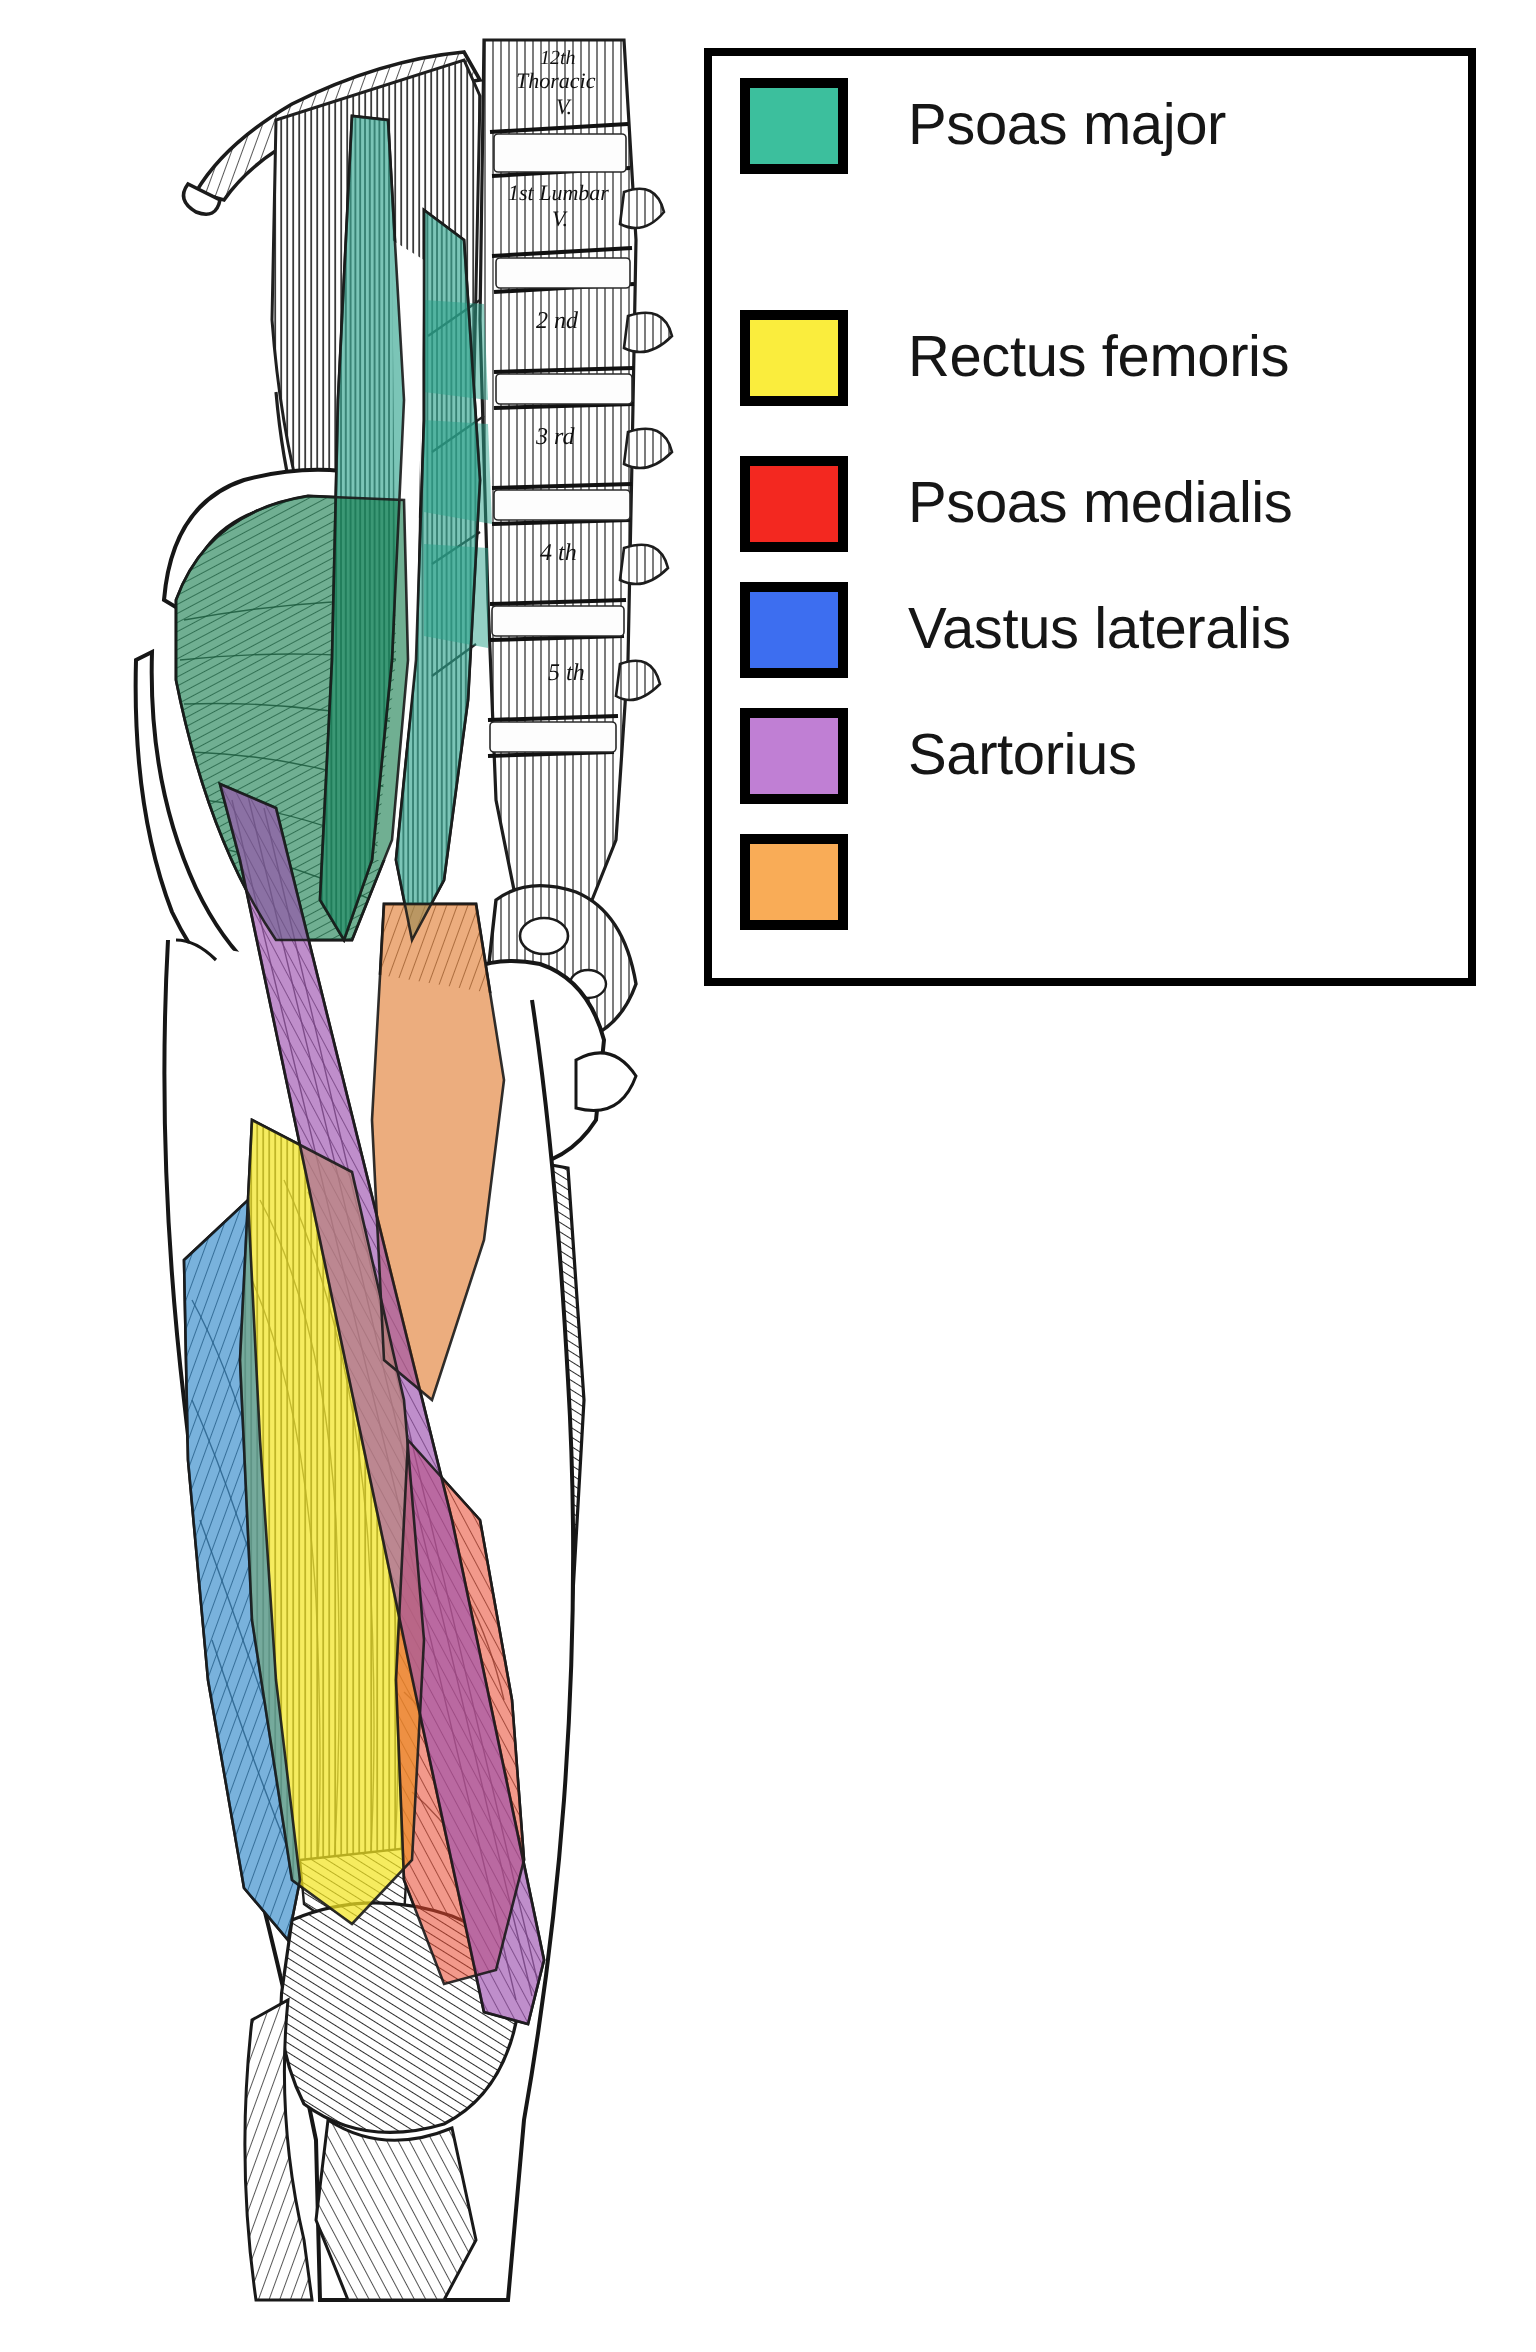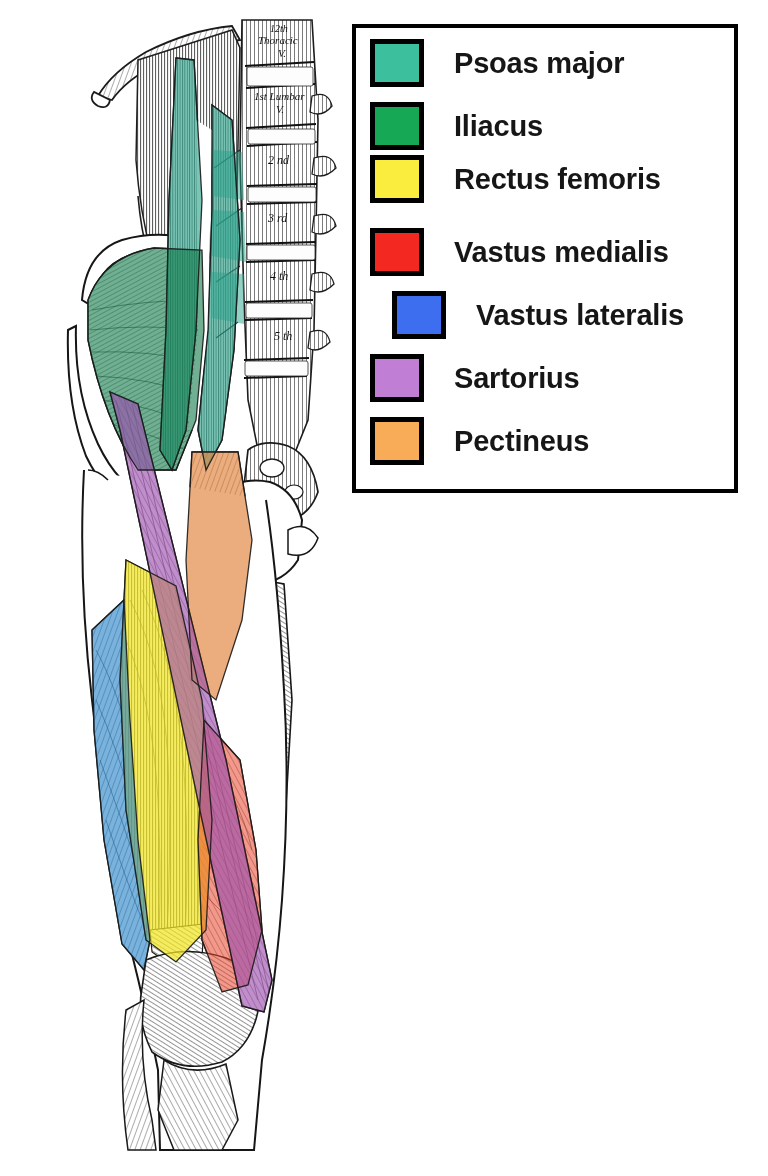--- a/index.html
+++ b/index.html
@@ -58,21 +58,21 @@
     width: 54px;
     height: 48px;
     box-sizing: border-box;
     border: 5px solid #000000;
     margin-left: 14px;
     flex: 0 0 auto;
   }
   .legend-label {
     margin-left: 30px;
     font-size: 29px;
-    font-weight: bold;
+    font-weight: normal;
     color: #161616;
     white-space: nowrap;
     letter-spacing: -0.2px;
     line-height: 1;
   }
 </style>
 </head>
 <body>
 
 <div id="figure-panel">
@@ -331,44 +331,39 @@
 </div>
 
 <div id="legend-box">
   <div class="legend-list">
 
     <div class="legend-row" style="top:8px;">
       <span class="legend-swatch" style="background-color: rgb(60, 191, 157);"></span>
       <span class="legend-label">Psoas major</span>
     </div>
 
-    <div class="legend-row" style="top:71px;">
-      <span class="legend-swatch" style="background-color: rgb(23, 168, 85);"></span>
-      <span class="legend-label">Iliacus</span>
-    </div>
 
     <div class="legend-row" style="top:124px;">
       <span class="legend-swatch" style="background-color: rgb(250, 237, 61);"></span>
       <span class="legend-label">Rectus femoris</span>
     </div>
 
     <div class="legend-row" style="top:197px;">
       <span class="legend-swatch" style="background-color: rgb(243, 40, 32);"></span>
-      <span class="legend-label">Vastus medialis</span>
-    </div>
-
-    <div class="legend-row" style="top:260px;padding-left:22px;">
+      <span class="legend-label">Psoas medialis</span>
+    </div>
+
+    <div class="legend-row" style="top:260px;">
       <span class="legend-swatch" style="background-color: rgb(61, 110, 240);"></span>
       <span class="legend-label">Vastus lateralis</span>
     </div>
 
     <div class="legend-row" style="top:323px;align-items:center;">
       <span class="legend-swatch" style="background-color: rgb(192, 127, 212);"></span>
       <span class="legend-label">Sartorius</span>
     </div>
 
     <div class="legend-row" style="top:386px;">
       <span class="legend-swatch" style="background-color: rgb(249, 172, 87);"></span>
-      <span class="legend-label">Pectineus</span>
     </div>
 
   </div>
 </div>
 
 </body></html>

